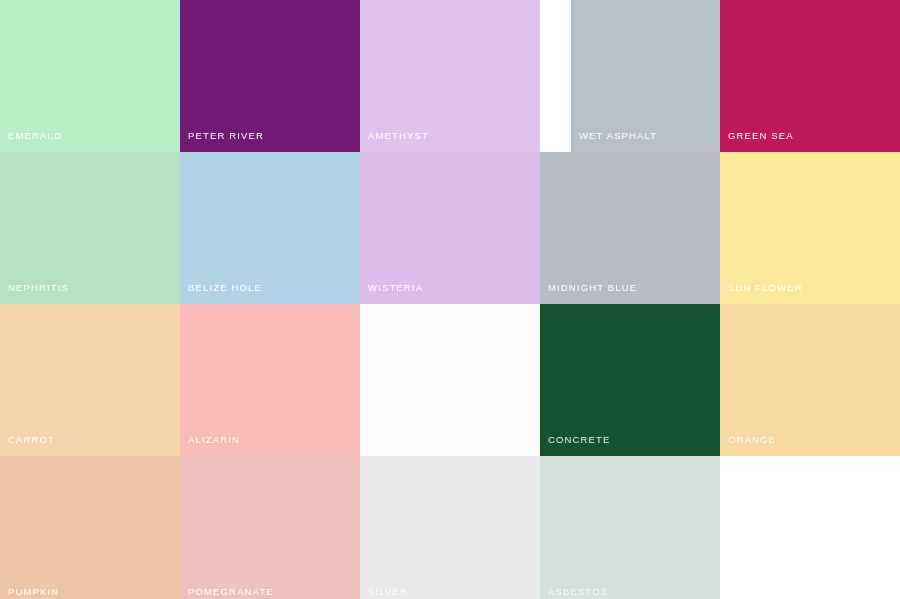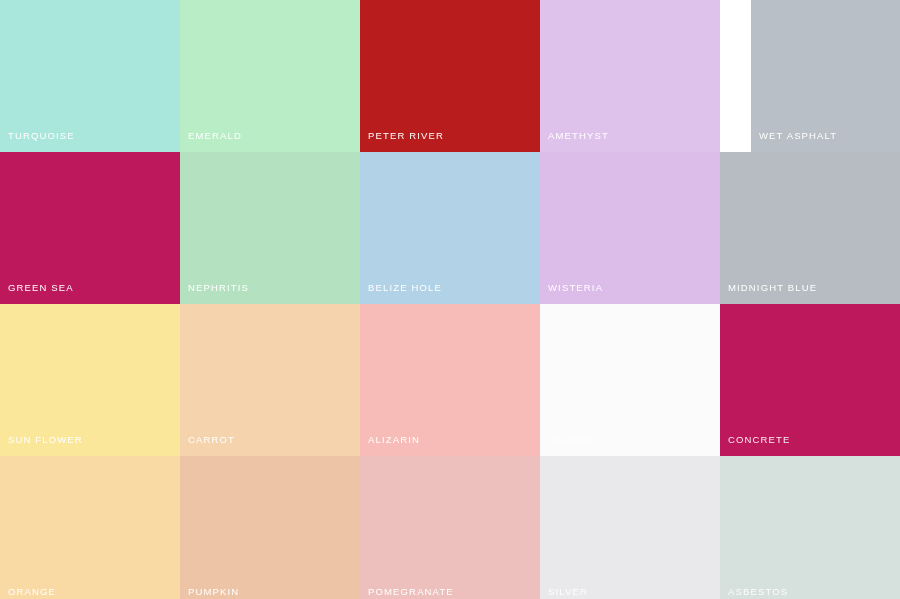--- a/index.html
+++ b/index.html
@@ -47,27 +47,24 @@
 
   
   .swatch-label.faint {
     color: rgba(255, 255, 255, 0.92);
   }
 </style>
 </head>
 <body>
 
 <main id="palette-grid">
-    <div class="swatch" style="background-color: rgb(169, 230, 220);">
-      <span class="swatch-label">TURQUOISE</span>
-    </div>
     <div class="swatch" style="background-color: rgb(184, 237, 198);">
       <span class="swatch-label">EMERALD</span>
     </div>
-    <div class="swatch" style="background-color: #b91c1c;">
+    <div class="swatch" style="background-color: #701a75;">
       <span class="swatch-label">PETER RIVER</span>
     </div>
     <div class="swatch" style="background-color: rgb(223, 194, 236);">
       <span class="swatch-label">AMETHYST</span>
     </div>
     <div class="swatch" style="background-color: rgb(185, 191, 198); margin-left: 31px;">
       <span class="swatch-label">WET ASPHALT</span>
     </div>
     <div class="swatch" style="background-color: #be185d;">
       <span class="swatch-label">GREEN SEA</span>
@@ -89,21 +86,21 @@
     </div>
     <div class="swatch" style="background-color: rgb(245, 211, 173);">
       <span class="swatch-label">CARROT</span>
     </div>
     <div class="swatch" style="background-color: rgb(248, 188, 184);">
       <span class="swatch-label">ALIZARIN</span>
     </div>
     <div class="swatch" style="background-color: rgb(250, 251, 250);">
       <span class="swatch-label faint">CLOUDS</span>
     </div>
-    <div class="swatch" style="background-color: #be185d;">
+    <div class="swatch" style="background-color: #14532d;">
       <span class="swatch-label faint">CONCRETE</span>
     </div>
     <div class="swatch" style="background-color: rgb(250, 218, 164);">
       <span class="swatch-label">ORANGE</span>
     </div>
     <div class="swatch" style="background-color: rgb(238, 196, 166);">
       <span class="swatch-label">PUMPKIN</span>
     </div>
     <div class="swatch" style="background-color: rgb(238, 192, 189);">
       <span class="swatch-label">POMEGRANATE</span>

